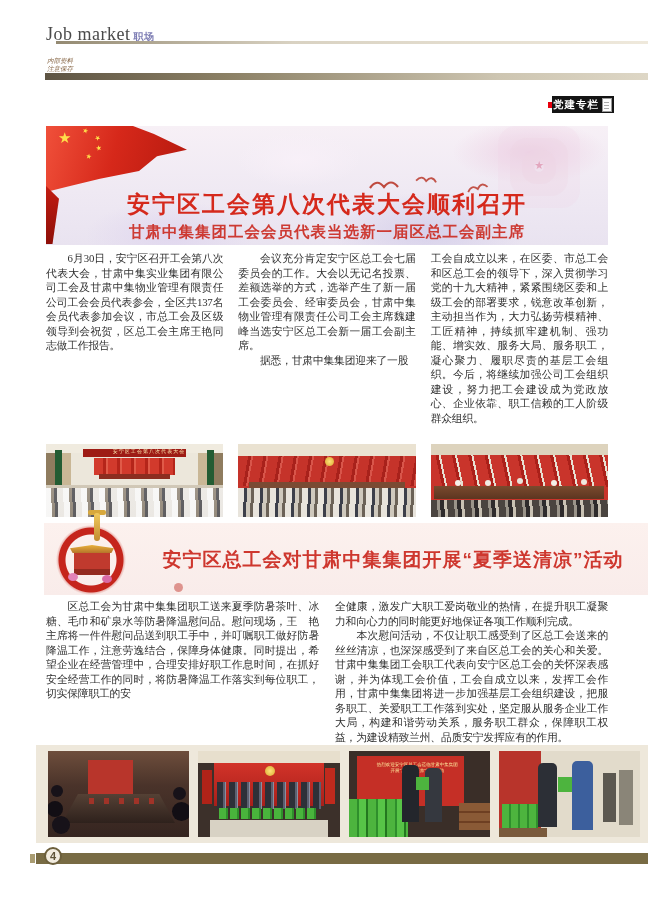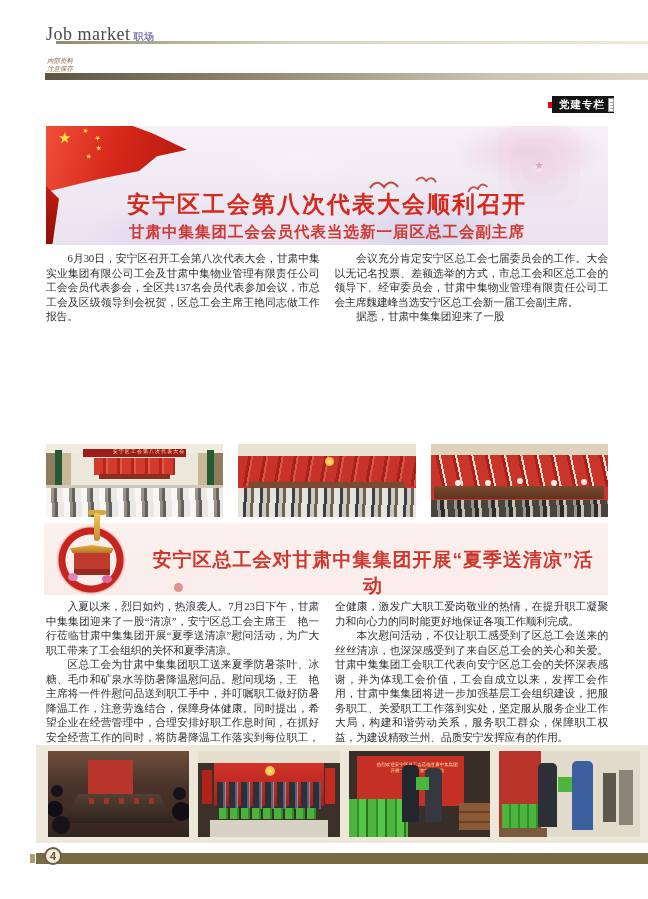--- a/index.html
+++ b/index.html
@@ -10,21 +10,21 @@
   
   .brand{left:46px;top:24px;font-size:18px;color:#4a4a4a;letter-spacing:.5px;}
   .brand .zh{font-size:10px;color:#7d7db4;font-weight:bold;margin-left:3px;font-family:"Liberation Sans",sans-serif;}
   .rule-thin{left:56px;top:41px;width:592px;height:3px;background:linear-gradient(90deg,#948a72,#d9d2c2 40%,#efe9dc);}
   .note{left:47px;top:57px;font-size:6.5px;line-height:8px;color:#8a6a4a;font-style:italic;}
   .rule-thick{left:45px;top:73px;width:603px;height:7px;background:linear-gradient(90deg,#5e5443,#8b8065 30%,#cdc5b1 75%,#ded7c6);}
 
   
   .badge-red{left:548px;top:102px;width:13px;height:6px;background:#e8000d;}
   .badge{left:552px;top:96px;width:62px;height:17px;background:#141414;display:flex;align-items:center;}
-  .badge .lbl{color:#fff;font-size:10.5px;font-weight:bold;letter-spacing:1px;padding-left:7px;white-space:nowrap;}
+  .badge .lbl{color:#fff;font-size:10.5px;font-weight:bold;letter-spacing:1px;padding-left:1px;white-space:nowrap;}
   .badge .seal{width:8px;height:12px;background:#fdfdfd;border:1px solid #999;margin-left:3px;
      background-image:linear-gradient(#aaa,#aaa),linear-gradient(#aaa,#aaa),linear-gradient(#aaa,#aaa);
      background-size:5px 1px;background-repeat:no-repeat;background-position:1px 3px,1px 6px,1px 9px;}
 
   
   .banner1{left:46px;top:126px;width:562px;height:119px;overflow:hidden;
     background:
       radial-gradient(110px 45px at 86% 22%,rgba(236,206,226,.85),rgba(236,206,226,0) 70%),
       radial-gradient(140px 55px at 68% 88%,rgba(206,200,232,.7),rgba(206,200,232,0) 70%),
       radial-gradient(120px 50px at 22% 92%,rgba(222,212,238,.8),rgba(222,212,238,0) 70%),
@@ -147,21 +147,21 @@
   .p24 .f-dark{left:28%;top:14%;width:13%;height:74%;background:#2c2f36;border-radius:5px 5px 0 0;}
   .p24 .f-blue{left:52%;top:12%;width:15%;height:80%;background:#3c5f9d;border-radius:5px 5px 0 0;}
   .p24 .f-g1{right:5%;top:22%;width:10%;height:64%;background:#8a8578;}
   .p24 .f-g2{right:17%;top:25%;width:9%;height:58%;background:#5c5850;}
   .p24 .bagx{left:42%;top:30%;width:10%;height:18%;background:#4db43e;}
   .p24 .bags-l{left:2%;bottom:10%;width:26%;height:28%;
       background:repeating-linear-gradient(90deg,#4db43e 0 7px,#2f8f2c 7px 9px);}
   .p24 .table-l{left:0;bottom:0;width:34%;height:11%;background:#7a5a3c;}
 
   
-  .banner2{left:44px;top:523px;width:564px;height:72px;background:linear-gradient(180deg,#fcf1ee,#f9ecea);}
+  .banner2{left:44px;top:523px;width:564px;height:72px;background:linear-gradient(180deg,#fcf1ee,#f9ecea);padding-left:40px;}
   .emb2{left:10px;top:-8px;width:84px;height:88px;}
   .emb2 .ring{position:absolute;left:0;top:8px;width:74px;height:74px;border-radius:50%;
       background:radial-gradient(circle at 50% 50%,rgba(0,0,0,0) 0 25px,#c5251c 26px 32px,rgba(197,37,28,.25) 33px,rgba(0,0,0,0) 35px);}
   .emb2 .pillar{position:absolute;left:40px;top:-2px;width:6px;height:28px;border-radius:3px;
       background:linear-gradient(#f0c95e,#c28b2e);}
   .emb2 .ptop{position:absolute;left:34px;top:-5px;width:18px;height:5px;border-radius:2px;background:#d8a83c;}
   .emb2 .roof{position:absolute;left:16px;top:30px;width:44px;height:8px;
       background:linear-gradient(#e8b13c,#b5742a);clip-path:polygon(6% 100%,0 40%,50% 0,100% 40%,94% 100%);}
   .emb2 .gate{position:absolute;left:20px;top:38px;width:36px;height:22px;background:#c03a2e;
       box-shadow:inset 0 -6px 0 #932a20;}
@@ -216,22 +216,25 @@
     </svg>
     <div class="abs t1">安宁区工会第八次代表大会顺利召开</div>
     <div class="abs t2">甘肃中集集团工会会员代表当选新一届区总工会副主席</div>
   </div>
 
   <div class="abs textblock tb1">
       <div class="tcol">
         <p>6月30日，安宁区召开工会第八次代表大会，甘肃中集实业集团有限公司工会及甘肃中集物业管理有限责任公司工会会员代表参会，全区共137名会员代表参加会议，市总工会及区级领导到会祝贺，区总工会主席王艳同志做工作报告。</p>
       </div>
       <div class="tcol">
-        <p>会议充分肯定安宁区总工会七届委员会的工作。大会以无记名投票、差额选举的方式，市总工会和区总工会的领导下、经审委员会，甘肃中集物业管理有限责任公司工会主席魏建峰当选安宁区总工会新一届工会副主席。</p>
+        <p>会议充分肯定安宁区总工会七届委员会的工作。大会以无记名投票、差额选举的方式，选举产生了新一届工会委员会、经审委员会，甘肃中集物业管理有限责任公司工会主席魏建峰当选安宁区总工会新一届工会副主席。</p>
         <p>据悉，甘肃中集集团迎来了一股</p>
+      </div>
+      <div class="tcol">
+        <p class="cont">工会自成立以来，在区委、市总工会和区总工会的领导下，深入贯彻学习党的十九大精神，紧紧围绕区委和上级工会的部署要求，锐意改革创新，主动担当作为，大力弘扬劳模精神、工匠精神，持续抓牢建机制、强功能、增实效、服务大局、服务职工，凝心聚力、履职尽责的基层工会组织。今后，将继续加强公司工会组织建设，努力把工会建设成为党政放心、企业依靠、职工信赖的工人阶级群众组织。</p>
       </div>
     </div>
 
   <div class="abs prow1">
     <div class="ph p11">
       <div class="abs ceil"></div>
       <div class="abs gl"></div>
       <div class="abs gr"></div>
       <div class="abs ban"><span>安宁区工会第八次代表大会</span></div>
       <div class="abs fan"></div>
@@ -263,21 +266,20 @@
       <div class="roof"></div>
       <div class="gate"></div>
       <div class="flower"></div>
     </div>
     <div class="abs dot2"></div>
     <div class="abs t3">安宁区总工会对甘肃中集集团开展“夏季送清凉”活动</div>
   </div>
 
   <div class="abs textblock tb2">
       <div class="tcol">
-        <p>入夏以来，烈日如灼，热浪袭人。7月23日下午，甘肃中集集团迎来了一股“清凉”，安宁区总工会主席王　艳一行莅临甘肃中集集团开展“夏季送清凉”慰问活动，为广大职工带来了工会组织的关怀和夏季清凉。</p>
         <p>区总工会为甘肃中集集团职工送来夏季防暑茶叶、冰糖、毛巾和矿泉水等防暑降温慰问品。慰问现场，王　艳主席将一件件慰问品送到职工手中，并叮嘱职工做好防暑降温工作，注意劳逸结合，保障身体健康。同时提出，希望企业在经营管理中，合理安排好职工作息时间，在抓好安全经营工作的同时，将防暑降温工作落实到每位职工，切实保障职工的安</p>
       </div>
       <div class="tcol">
         <p class="cont">全健康，激发广大职工爱岗敬业的热情，在提升职工凝聚力和向心力的同时能更好地保证各项工作顺利完成。</p>
         <p>本次慰问活动，不仅让职工感受到了区总工会送来的丝丝清凉，也深深感受到了来自区总工会的关心和关爱。甘肃中集集团工会职工代表向安宁区总工会的关怀深表感谢，并为体现工会价值，工会自成立以来，发挥工会作用，甘肃中集集团将进一步加强基层工会组织建设，把服务职工、关爱职工工作落到实处，坚定服从服务企业工作大局，构建和谐劳动关系，服务职工群众，保障职工权益，为建设精致兰州、品质安宁发挥应有的作用。</p>
         <p class="cont byline">□集团工会</p>
       </div>
     </div>
 
   <div class="abs panel2"></div>

